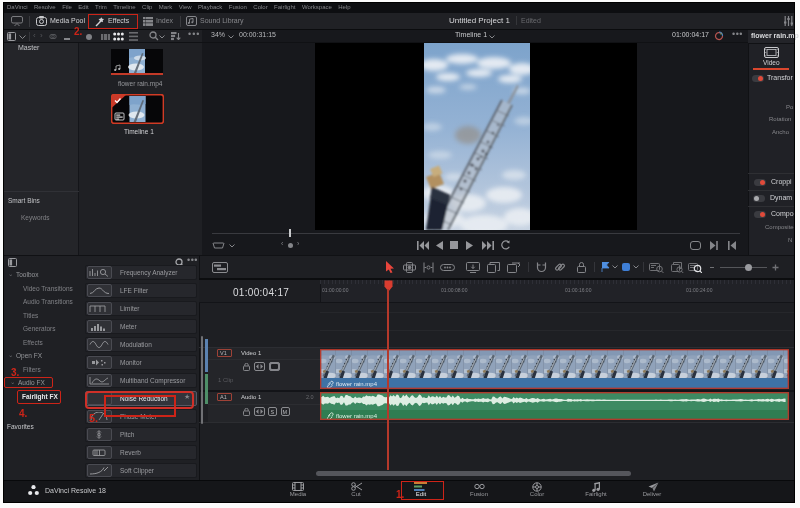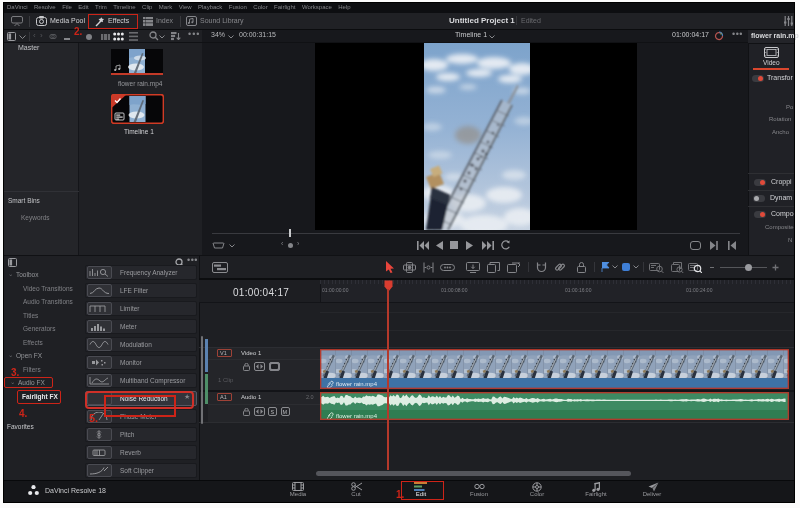--- a/index.html
+++ b/index.html
@@ -51,21 +51,21 @@
   </svg>
   <div class="txt" style="left:156px;top:17px;font-size:7px;color:#86878b;">Index</div>
   <div class="abs" style="left:180px;top:16px;width:1px;height:11px;background:#3a3b3f;"></div>
   <svg class="abs" style="left:186px;top:16px;" width="11" height="10" viewBox="0 0 11 10">
     <rect x="0.5" y="0.5" width="10" height="9" rx="1.5" fill="none" stroke="#86878b"></rect>
     <path d="M3.5 7 V3.2 l3.5 -0.8 V6" stroke="#86878b" fill="none"></path>
     <circle cx="2.8" cy="7" r="1" fill="#86878b"></circle>
       <circle cx="6.3" cy="6.2" r="1" fill="#86878b"></circle>
   </svg>
   <div class="txt" style="left:200px;top:17px;font-size:7px;color:#86878b;">Sound Library</div>
-  <div class="txt" style="left:449px;top:16px;font-size:8px;font-weight:bold;color:#d8d9dc;">Untitled Project 1</div>
+  <div class="txt" style="left:449px;top:16px;font-size:8px;font-weight:normal;color:#d8d9dc;">Untitled Project 1</div>
   <div class="abs" style="left:516px;top:16px;width:1px;height:9px;background:#35363a;"></div>
   <div class="txt" style="left:521px;top:17px;font-size:7px;color:#6a6b6f;">Edited</div>
   <svg class="abs" style="left:784px;top:16px;" width="9" height="10" viewBox="0 0 9 10">
     <g stroke="#86878b" stroke-width="1.2">
       <line x1="1.2" y1="0" x2="1.2" y2="10"></line>
         <line x1="4.5" y1="0" x2="4.5" y2="10"></line>
         <line x1="7.8" y1="0" x2="7.8" y2="10"></line>
     </g>
     <g fill="#86878b">
         <rect x="0" y="5.5" width="2.4" height="2"></rect>

